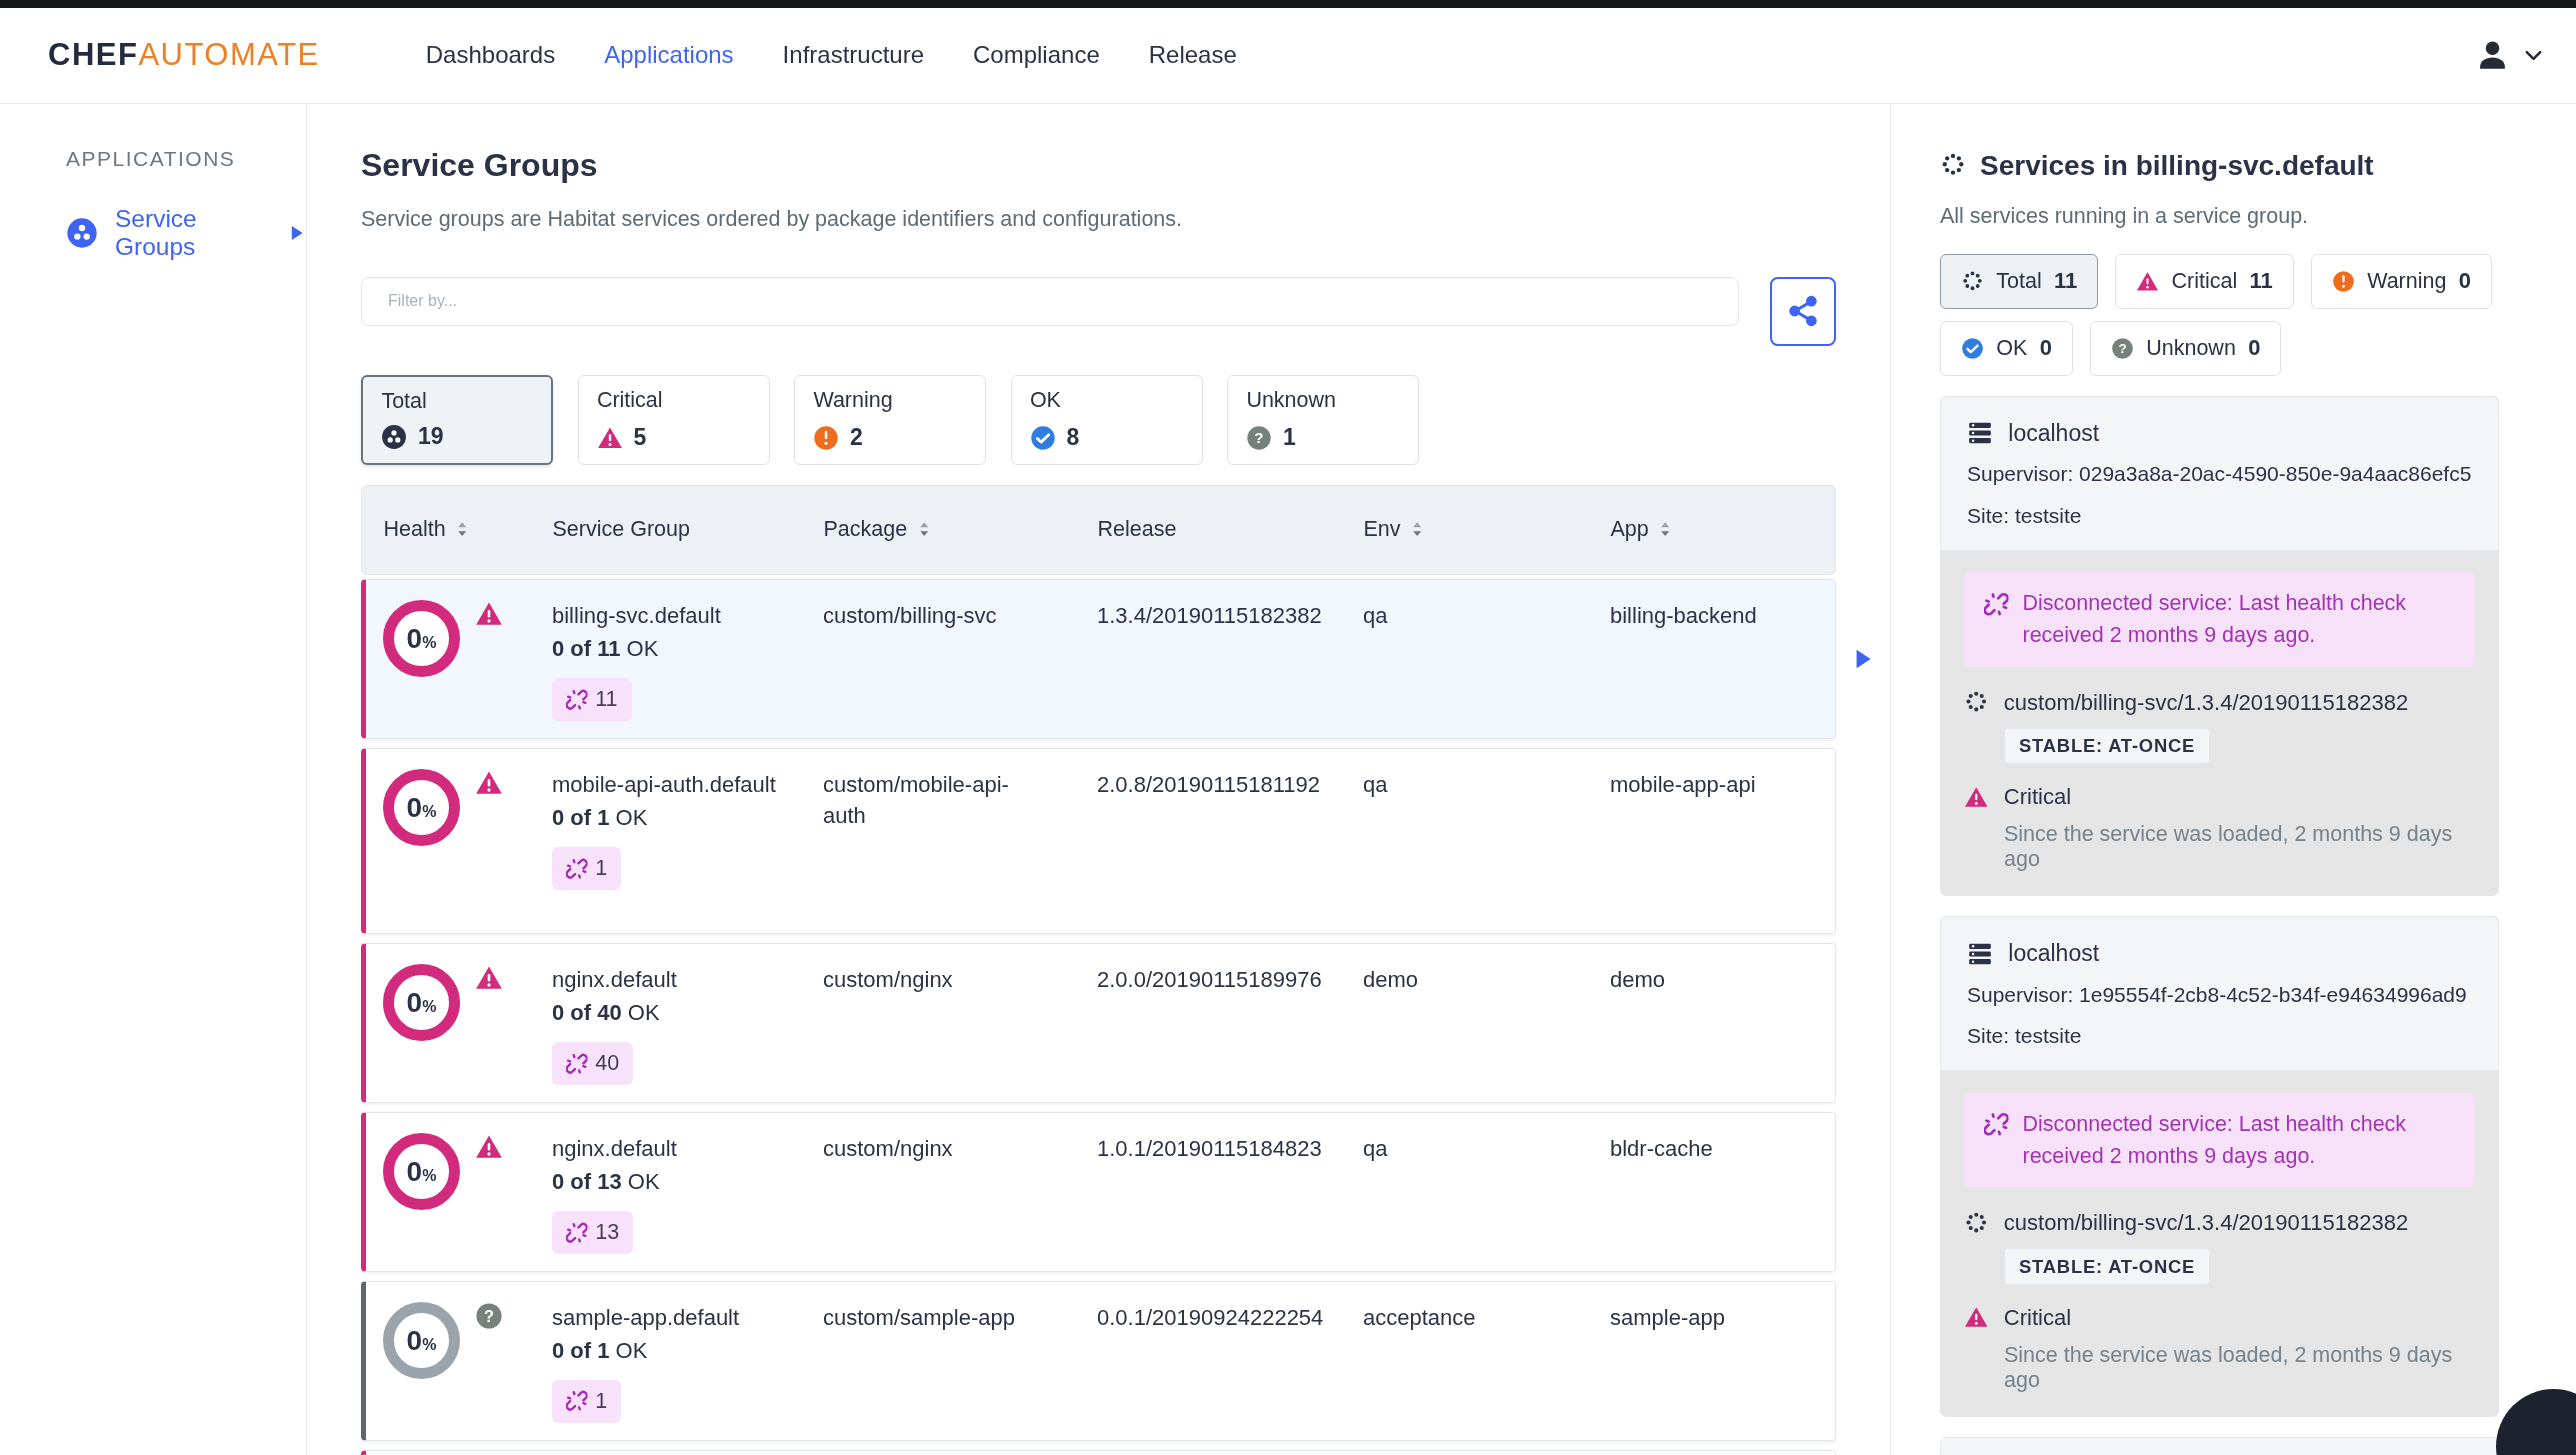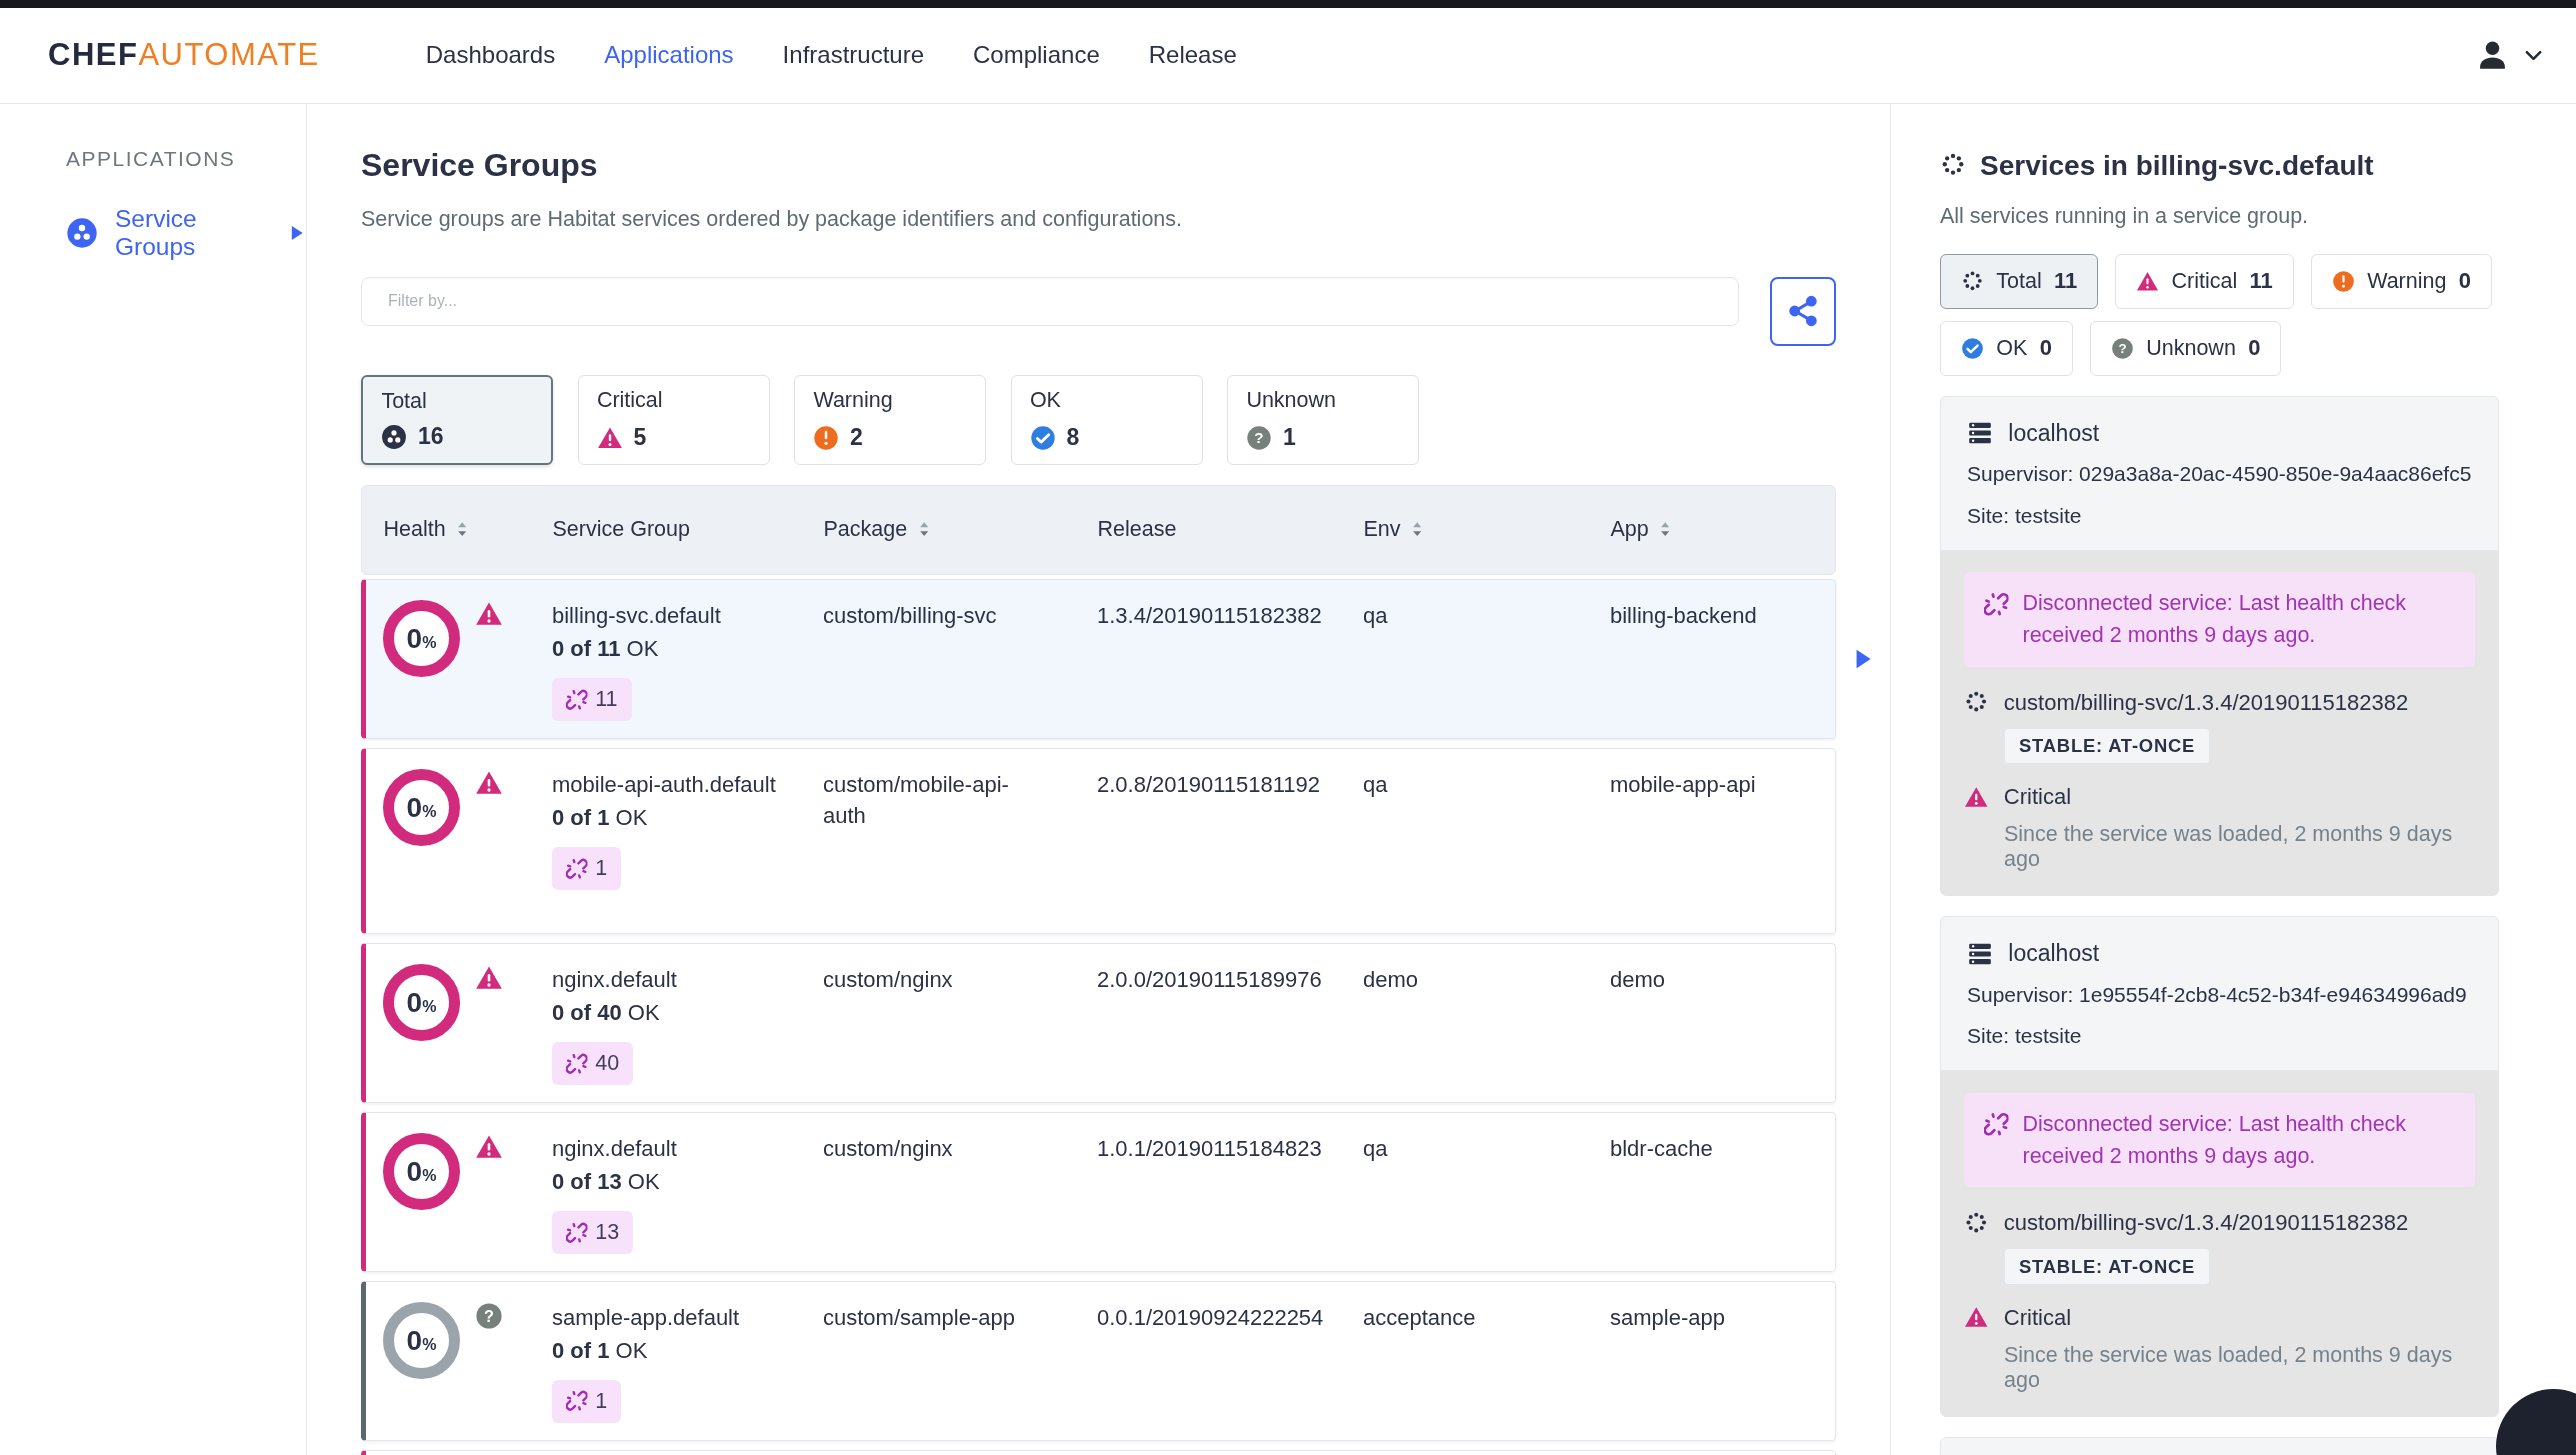--- a/index.html
+++ b/index.html
@@ -240,21 +240,21 @@
       </button>
     </div>
 
     <div class="cards">
       <div class="card selected">
         <div class="lbl">Total</div>
         <div class="cnt">
             <svg class="icon c-navy" width="26" height="26" viewBox="0 0 34 34">
               <use href="#i-dotcircle"></use>
             </svg>
-          <span>16</span>
+          <span>19</span>
           </div>
       </div>
       <div class="card">
         <div class="lbl">Critical</div>
         <div class="cnt">
             <svg class="icon c-pink" width="26" height="26" viewBox="0 0 34 34">
               <use href="#i-triangle"></use>
             </svg>
           <span>5</span>
           </div>

